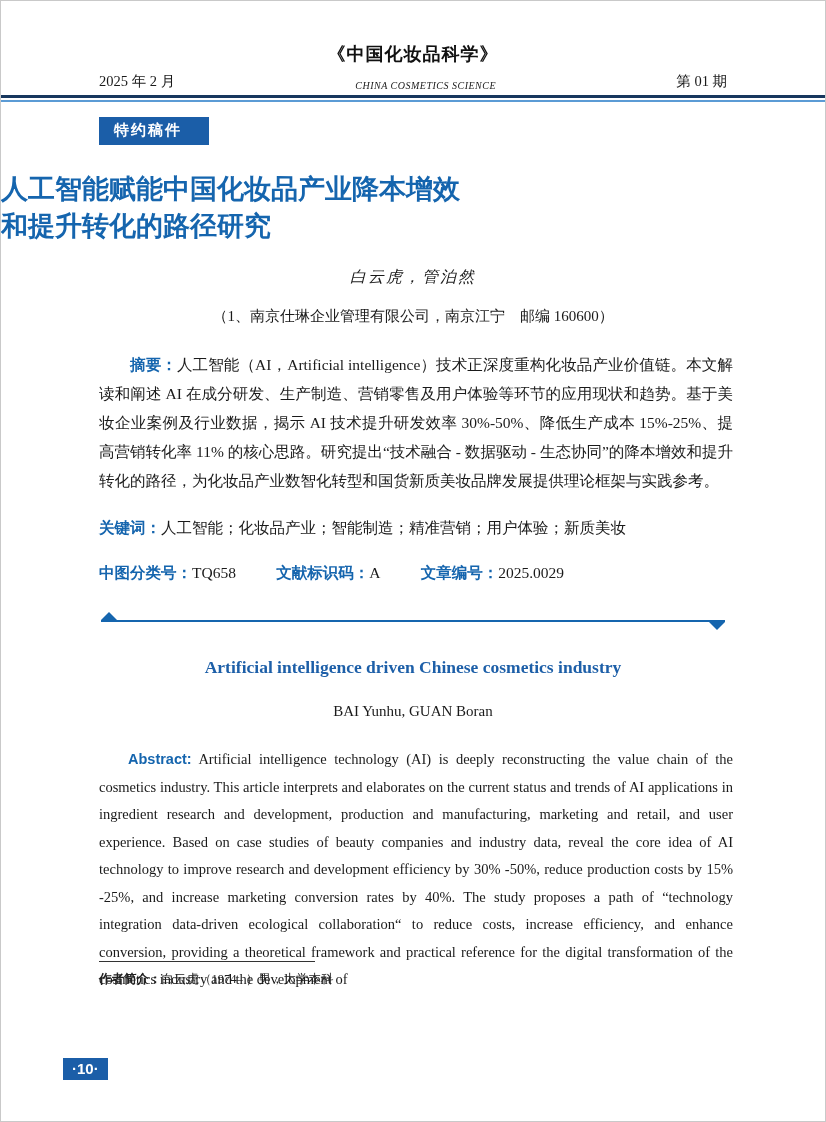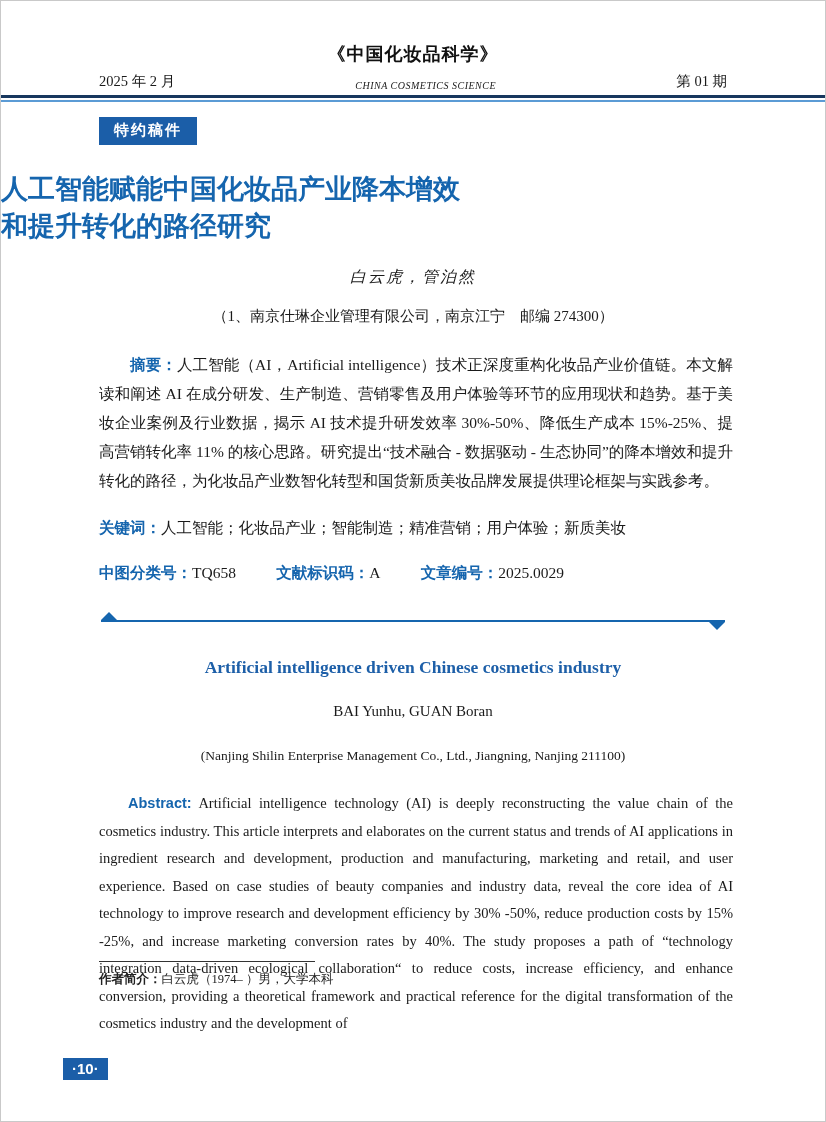--- a/index.html
+++ b/index.html
@@ -28,21 +28,21 @@
   .journal-en { font-size: 10px; letter-spacing: 0.5px; font-style: italic; }
   .double-rule { width: 100%; }
   .double-rule .rule-dark  { height: 3px; background: #17375e; }
   .double-rule .rule-gap   { height: 2px; background: #ffffff; }
   .double-rule .rule-light { height: 2px; background: #5b9bd5; }
   
   .badge {
     display: inline-block; margin: 15px 0 0 98px;
     background: #1b5ea8; color: #ffffff;
     font-family: "Liberation Sans", sans-serif; font-weight: bold;
-    font-size: 15px; letter-spacing: 2px; padding: 4px 15px 5px 15px;
+    font-size: 15px; letter-spacing: 2px; padding: 4px 27px 5px 15px;
   }
   
   .title-cn {
     margin-top: 26px; 
     font-family: "Liberation Sans", "DejaVu Sans", sans-serif;
     font-weight: bold; font-size: 27px; line-height: 37px; color: #1565ae;
   }
   .authors-cn { margin-top: 22px; text-align: center; font-size: 16px; font-style: italic; letter-spacing: 2px; }
   .affil-cn   { margin-top: 19px; text-align: center; font-size: 15px; }
   
@@ -128,21 +128,21 @@
   <div class="badge">特约稿件</div>
 
   
   <div class="title-cn">
     <div>人工智能赋能中国化妆品产业降本增效</div>
     <div>和提升转化的路径研究</div>
   </div>
 
   
   <div class="authors-cn">白云虎，管泊然</div>
-  <div class="affil-cn">（1、南京仕琳企业管理有限公司，南京江宁　邮编 274300）</div>
+  <div class="affil-cn">（1、南京仕琳企业管理有限公司，南京江宁　邮编 160600）</div>
 
   
   <p class="abstract-cn"><span class="label-blue">摘要：</span><span>人工智能（AI，Artificial intelligence）技术正深度重构化妆品产业价值链。本文解读和阐述 AI 在成分研发、生产制造、营销零售及用户体验等环节的应用现状和趋势。基于美妆企业案例及行业数据，揭示 AI 技术提升研发效率 30%-50%、降低生产成本 15%-25%、提高营销转化率 11% 的核心思路。研究提出“技术融合 - 数据驱动 - 生态协同”的降本增效和提升转化的路径，为化妆品产业数智化转型和国货新质美妆品牌发展提供理论框架与实践参考。</span></p>
 
   
   <div class="keywords-cn">
     <span class="label-blue">关键词：</span><span>人工智能；化妆品产业；智能制造；精准营销；用户体验；新质美妆</span>
   </div>
 
   
@@ -157,21 +157,20 @@
     <div class="tri-down"></div>
   </div>
 
   
   <div class="title-en">
     <div>Artificial intelligence driven Chinese cosmetics industry</div>
   </div>
 
   
   <div class="authors-en">BAI Yunhu, GUAN Boran</div>
-  <div class="affil-en">(Nanjing Shilin Enterprise Management Co., Ltd., Jiangning, Nanjing  211100)</div>
 
   
   <p class="abstract-en"><span class="label-blue">Abstract:</span> <span>Artificial intelligence technology (AI) is deeply reconstructing the value chain of the cosmetics industry. This article interprets and elaborates on the current status and trends of AI applications in ingredient research and development, production and manufacturing, marketing and retail, and user experience. Based on case studies of beauty companies and industry data, reveal the core idea of AI technology to improve research and development efficiency by 30% -50%, reduce production costs by 15% -25%, and increase marketing conversion rates by 40%. The study proposes a path of “technology integration data-driven ecological collaboration“ to reduce costs, increase efficiency, and enhance conversion, providing a theoretical framework and practical reference for the digital transformation of the cosmetics industry and the development of</span></p>
 
   
   <div class="footnote">
     <div class="footnote-rule"></div>
     <div class="footnote-line">
       <span class="fn-label">作者简介：</span><span>白云虎（1974– ）男，大学本科</span>
     </div>

